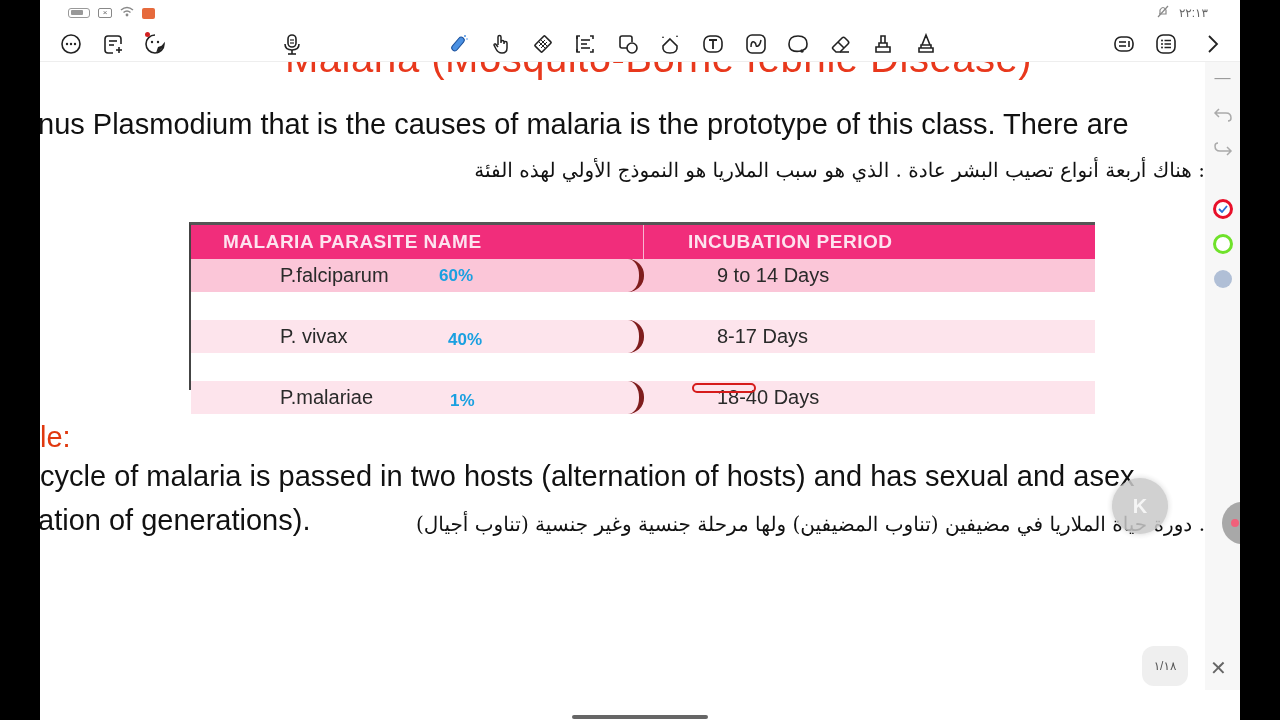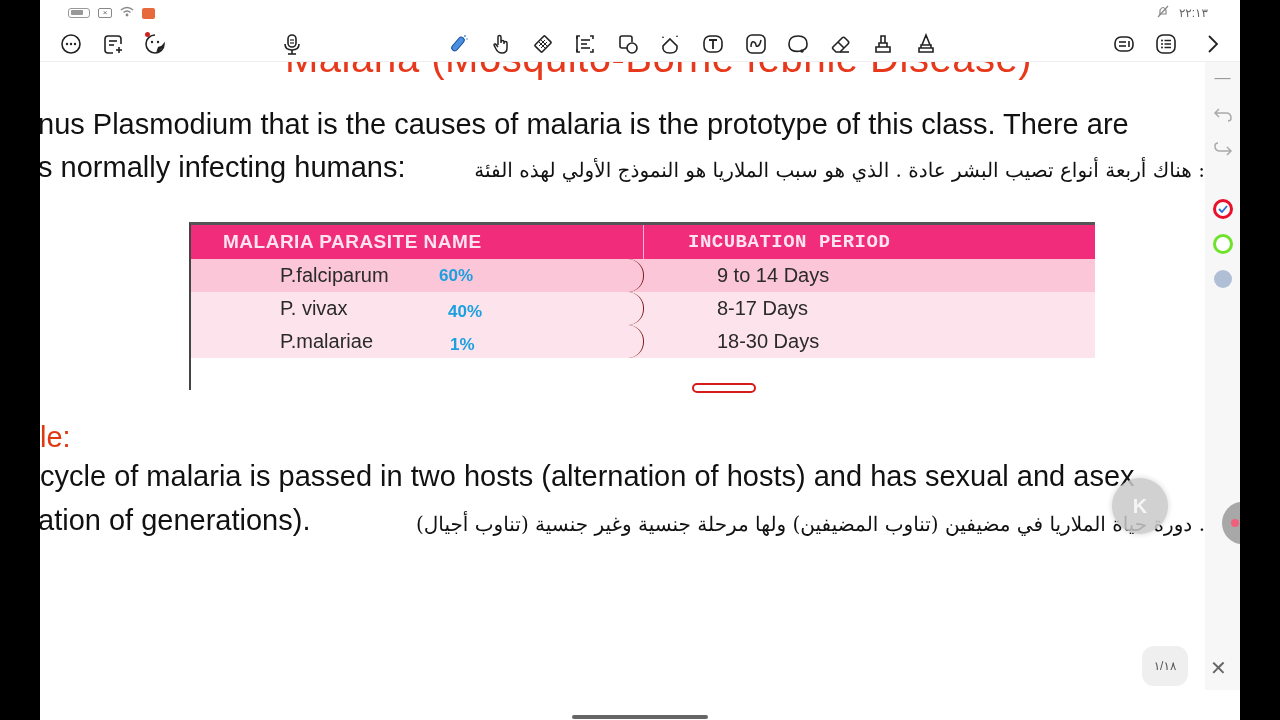--- a/index.html
+++ b/index.html
@@ -29,25 +29,25 @@
   .doc-title { position: absolute; top: 36px; left: 245px; font-size: 40px; color: #e8381c; white-space: nowrap; letter-spacing: 0.5px; }
   .line { position: absolute; white-space: nowrap; color: #111; }
   .en { font-size: 29px; }
   .ar { font-family: "DejaVu Serif", serif; font-size: 20px; direction: rtl; }
 
   
   .tbl { position: absolute; left: 149px; top: 222px; width: 906px; height: 168px; border-left: 2px solid #444; border-top: 3px solid #555; }
   .tbl-head { display: flex; height: 34px; background: #f12d7b; color: #fde3ef; font-weight: bold; font-size: 19px; letter-spacing: 0.5px; }
   .tbl-head div { display: flex; align-items: center; }
   .col1 { width: 454px; padding-left: 32px; border-right: 1px solid #f8b6d1; }
-  .col2 { width: 452px; padding-left: 44px; font-family: Liberation Mono, monospace; }
+  .col2 { width: 452px; padding-left: 44px; }
   .tbl-row { display: flex; height: 33px; font-size: 20px; color: #2a2a2a; }
   .tbl-row.odd { background: #fbc6d8; }
-  .tbl-row.even { background: #fde4ec; }
-  .tbl-row .c1 { width: 454px; position: relative; border-right: 1px solid #7f1d1d; border-radius: 16px; }
+  .tbl-row.even { background: #fde4ec; margin-top: 28px; }
+  .tbl-row .c1 { width: 454px; position: relative; border-right: 5px solid #7f1d1d; border-radius: 16px; }
   .tbl-row .c2 { width: 452px; padding-left: 73px; display: flex; align-items: center; }
   .pname { position: absolute; left: 89px; top: 5px; }
   .pct { position: absolute; top: 7px; color: #1aa0e0; font-weight: bold; font-size: 17px; }
 
   .red-mark { position: absolute; left: 652px; top: 383px; width: 64px; height: 10px; border: 2px solid #d61b1b; border-radius: 6px; }
 
   .section-head { position: absolute; top: 421px; left: 0; font-size: 29px; color: #e0380e; }
 
   
   .rpanel { position: absolute; right: 0; top: 62px; width: 35px; height: 628px; background: #f7f7f7; }
@@ -64,21 +64,20 @@
 </style>
 </head>
 <body>
 
 <div class="screen">
 
   <div class="doc">
     <div class="doc-title">Malaria (Mosquito-Borne febrile Disease)</div>
 
     <div class="line en" style="top:108px; left:-2px;">nus Plasmodium that is the causes of malaria is the prototype of this class.  There are</div>
-    <div class="line en" style="top:151px; left:-2px;">s normally infecting humans:</div>
     <div class="line ar" style="top:158px; right:0; left:auto; width:776px; text-align:right;">: هناك أربعة أنواع تصيب البشر عادة . الذي هو سبب الملاريا هو النموذج الأولي لهذه الفئة</div>
 
     <div class="tbl">
       <div class="tbl-head">
         <div class="col1">MALARIA PARASITE NAME</div>
         <div class="col2">INCUBATION PERIOD</div>
       </div>
       <div class="tbl-row odd">
         <div class="c1">
             <span class="pname">P.falciparum</span>
@@ -91,21 +90,21 @@
             <span class="pname">P. vivax</span>
             <span class="pct" style="left:257px; top:10px;">40%</span>
           </div>
         <div class="c2">8-17 Days</div>
       </div>
       <div class="tbl-row even">
         <div class="c1">
             <span class="pname">P.malariae</span>
             <span class="pct" style="left:259px; top:10px;">1%</span>
           </div>
-        <div class="c2">18-30 Days</div>
+        <div class="c2">18-40 Days</div>
       </div>
     </div>
 
     <div class="red-mark"></div>
 
     <div class="section-head">le:</div>
     <div class="line en" style="top:504px; left:-2px;">ation of generations).</div>
     <div class="line en" style="top:460px; left:0;"> cycle of malaria is passed in two hosts (alternation of hosts) and has sexual and asex</div>
     <div class="line ar" style="top:512px; right:0; left:auto; width:850px; text-align:right;">. دورة حياة الملاريا في مضيفين (تناوب المضيفين) ولها مرحلة جنسية وغير جنسية (تناوب أجيال)</div>
   </div>

